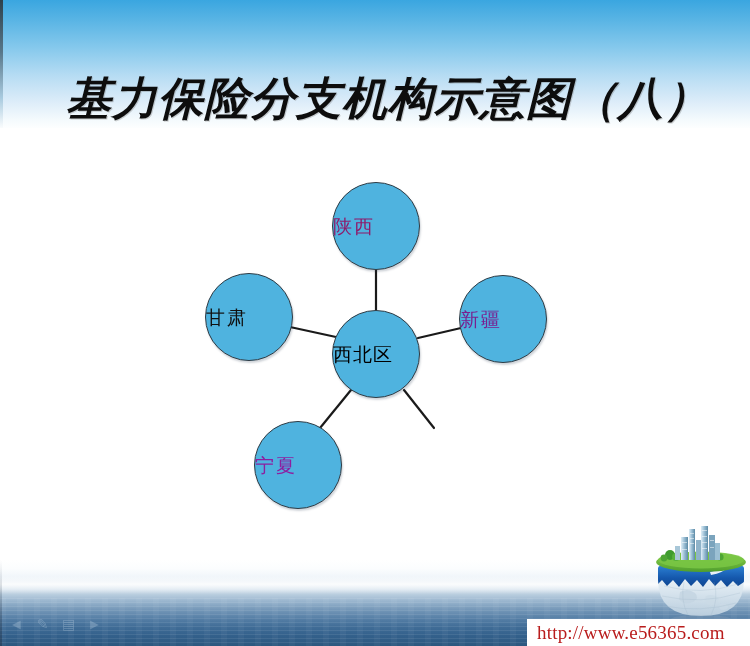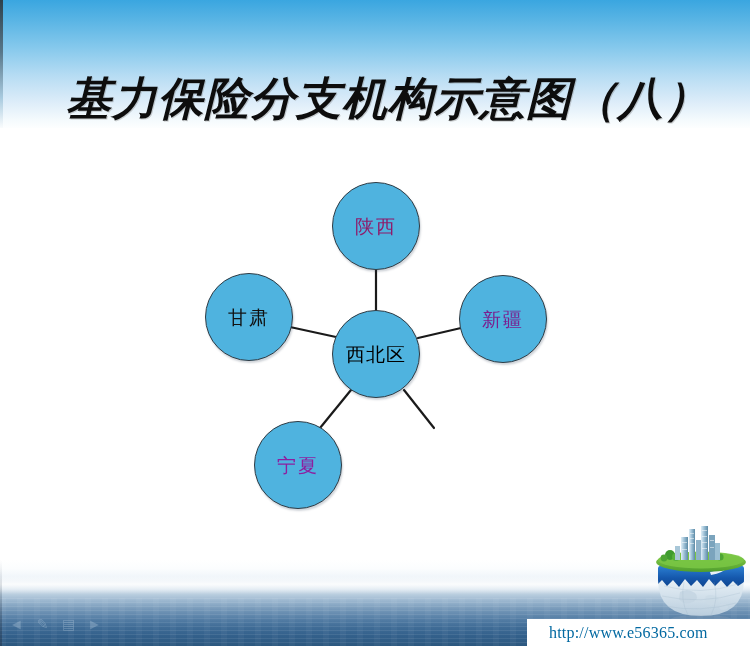--- a/index.html
+++ b/index.html
@@ -132,21 +132,21 @@
   .node {
     position: absolute;
     width: 88px;
     height: 88px;
     border-radius: 50%;
     background: #4fb3df;
     border: 1.2px solid #2f3b44;
     box-sizing: border-box;
     display: flex;
     align-items: center;
-    justify-content: center;
+    justify-content: flex-start;
     box-shadow: 1px 2px 2px rgba(40,60,80,.22);
   }
   .node span {
     font-family: "Liberation Serif", "DejaVu Serif", serif;
     font-size: 19px;
     letter-spacing: 2px;
     line-height: 1;
     white-space: nowrap;
   }
   .node-center span { font-size: 19px; letter-spacing: 1px; }
@@ -166,23 +166,23 @@
     left: 527px;
     top: 619px;
     width: 223px;
     height: 27px;
     background: #ffffff;
     display: flex;
     align-items: center;
   }
   .url-box span {
     font-family: "Liberation Serif", "DejaVu Serif", serif;
-    font-size: 16px;
-    color: #0369a1;
-    padding-left: 22px;
+    font-size: 19px;
+    color: #b91c1c;
+    padding-left: 10px;
     letter-spacing: .2px;
   }
 
   
   .nav-controls {
     position: absolute;
     left: 8px;
     bottom: 12px;
     width: 106px;
     height: 18px;

